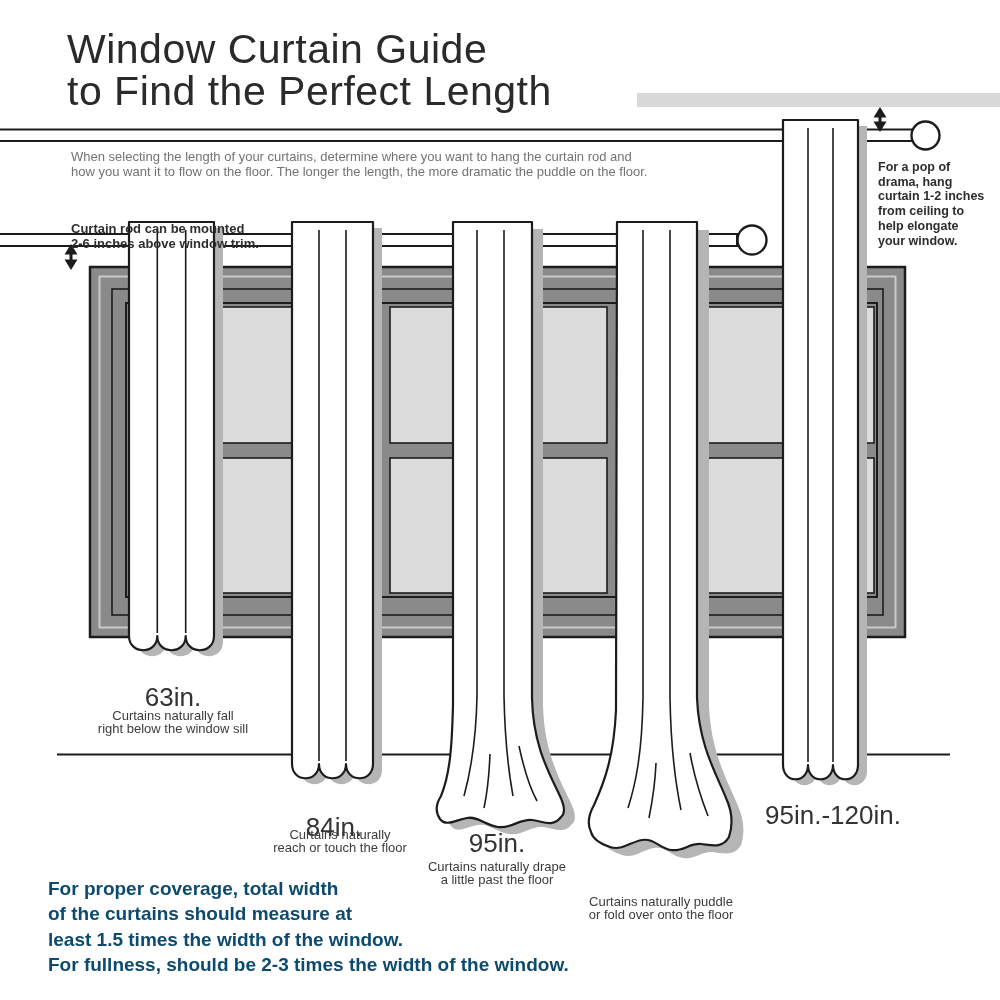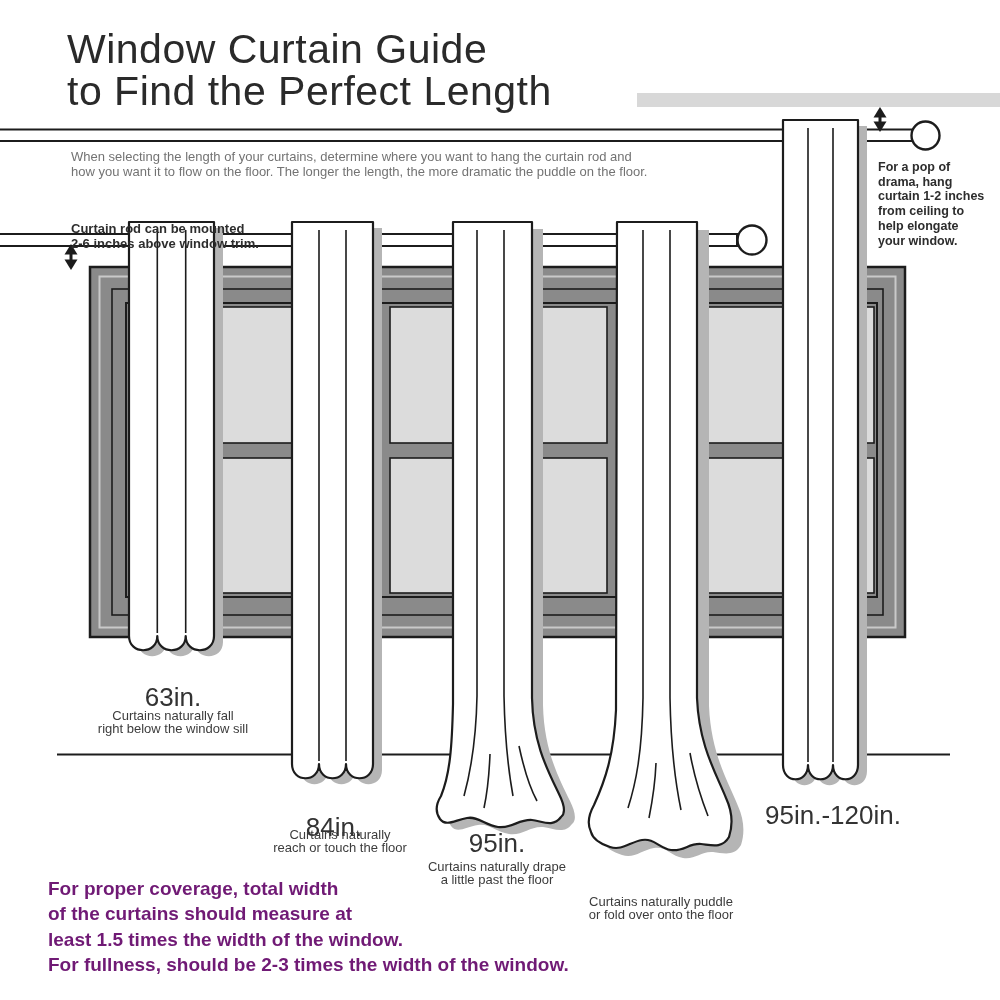--- a/index.html
+++ b/index.html
@@ -12,21 +12,21 @@
   #intro{left:71px;top:149px;font-size:13px;line-height:15px;color:#737373;}
   #rod-note{left:71px;top:187px;font-size:13px;line-height:15px;font-weight:700;color:#2d2d2d;margin-top:34px;}
   #drama-note{left:878px;top:160px;font-size:12.5px;line-height:14.7px;font-weight:700;color:#2d2d2d;}
   .len{font-size:26px;color:#333333;width:200px;}
   .desc{font-size:13px;line-height:13.4px;color:#3c3c3c;width:200px;}
   #len-63{left:73px;top:682px;}   #desc-63{left:73px;top:709px;}
   #len-84{left:234px;top:812px;}  #desc-84{left:240px;top:828px;}
   #len-95{left:397px;top:828px;}  #desc-95{left:397px;top:860px;}
   #len-108{left:561px;top:868px;} #desc-108{left:561px;top:895px;}
   #len-95120{left:731px;top:800px;width:204px;} #desc-95120{left:731px;top:828px;width:204px;line-height:15px;}
-  #footer{left:48px;top:876px;font-size:19px;line-height:25.4px;font-weight:700;color:#701a75;}
+  #footer{left:48px;top:876px;font-size:19px;line-height:25.4px;font-weight:700;color:#0c4a6e;}
   .sh{fill:#b5b5b5;stroke:none;}
   .cbody{fill:#ffffff;stroke:#1c1c1c;stroke-width:2.2;stroke-linejoin:round;}
   .fold{fill:none;stroke:#1c1c1c;stroke-width:1.6;}
   .ink{stroke:#1c1c1c;}
 </style>
 </head>
 <body>
 
 <div class="stage">
 

